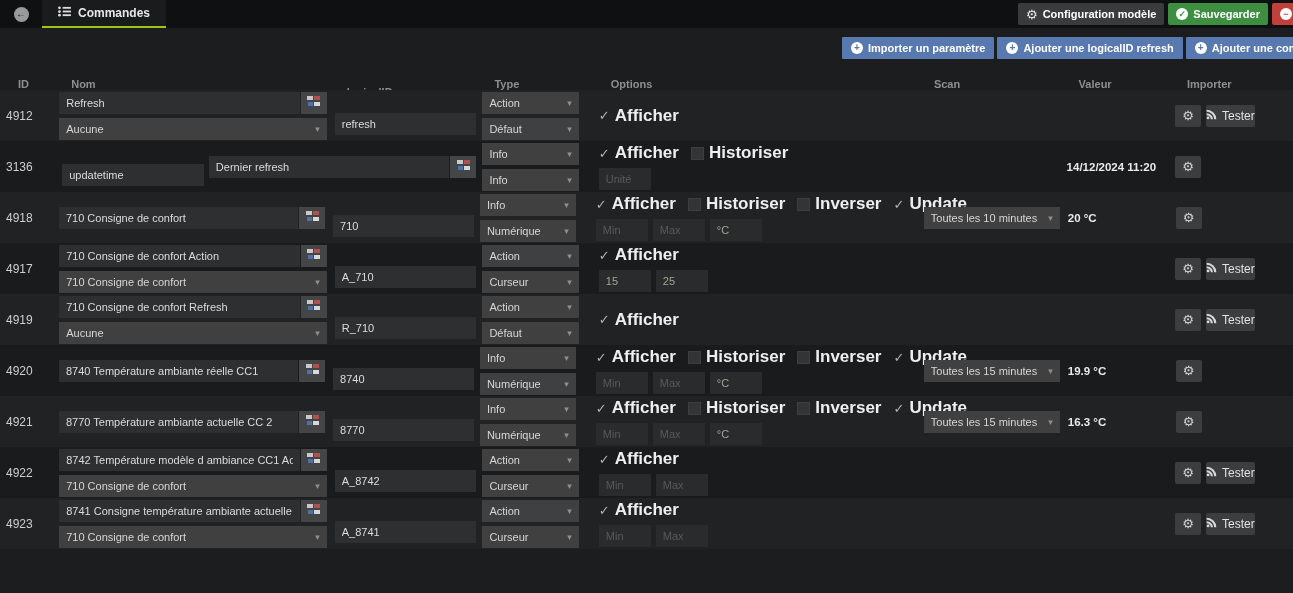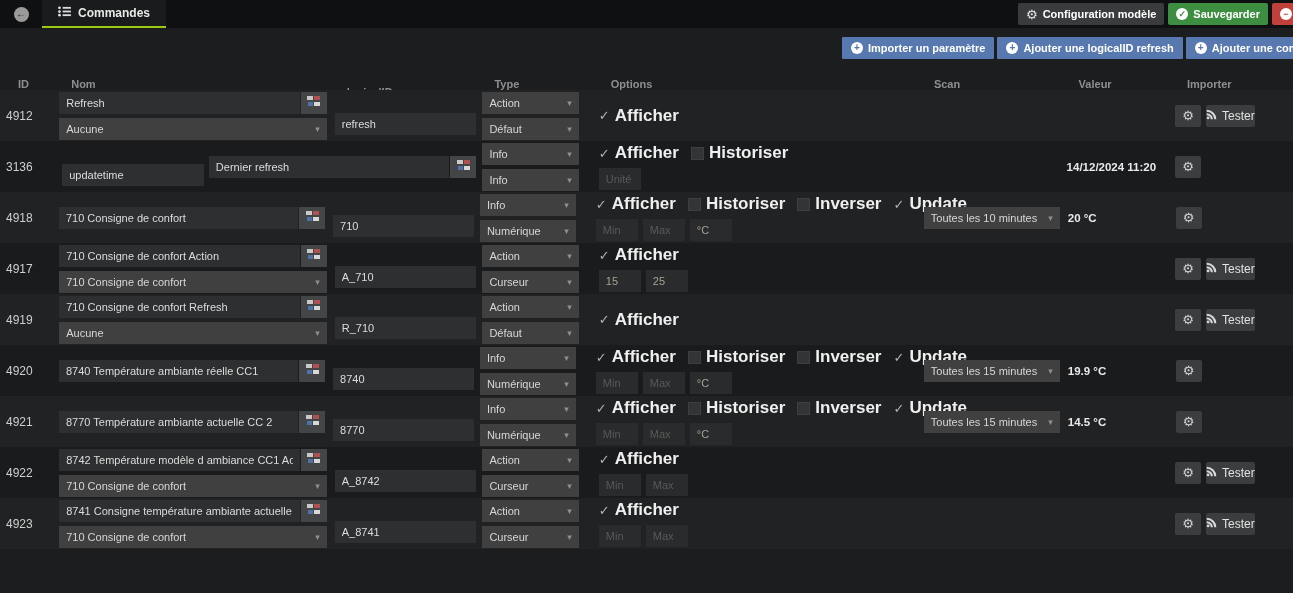--- a/index.html
+++ b/index.html
@@ -61,21 +61,21 @@
   .sel .lbl { overflow:hidden; text-overflow:ellipsis; }
   .caret { color:#8f8f8f; font-size:9px; margin-left:6px; flex:none; }
 
   .checks { display:flex; align-items:center; gap:12px; white-space:nowrap; }
   .check { display:flex; align-items:center; gap:5px; cursor:pointer; }
   .check .clabel { font-size:17px; font-weight:bold; color:#efefef; }
   .tick { color:#b2b2b2; font-size:13px; font-weight:bold; line-height:1; font-family:"DejaVu Sans", sans-serif; }
   .boxu { width:13px; height:13px; background:#333435; border:1px solid #3d3e3f; flex:none; }
 
   .optline { display:flex; gap:5px; }
-  .opt-inp { height:22px; width:42px; background:#2a2b2c; border:none; color:#a6a196; font-family:inherit; font-size:11px; padding:0 7px; }
+  .opt-inp { height:22px; width:52px; background:#2a2b2c; border:none; color:#a6a196; font-family:inherit; font-size:11px; padding:0 7px; }
   .opt-inp::placeholder { color:#595959; }
 
   .val { font-size:11.5px; font-weight:bold; color:#e9e9e9; white-space:nowrap; }
 
   .actline { display:flex; align-items:center; gap:5px; }
   .sq-btn { width:26px; height:22px; background:#3c3d3e; border:none; border-radius:2px; display:flex; align-items:center; justify-content:center; cursor:pointer; }
   .sq-btn .gear-glyph { color:#d2d2d2; }
   .tester-btn { height:22px; background:#3c3d3e; border:none; border-radius:2px; display:flex; align-items:center; gap:5px; padding:0 0; color:#e2e2e2; font-family:inherit; font-size:12px; cursor:pointer; }
 </style>
 </head>
@@ -597,21 +597,21 @@
           <input class="opt-inp" value="°C" style="">
         </div>
       </div>
       <div class="cell col-scan">
         <div class="sel">
           <span class="lbl">Toutes les 15 minutes</span>
           <span class="caret">▾</span>
         </div>
       </div>
       <div class="cell col-valeur">
-        <span class="val">14.5 °C</span>
+        <span class="val">16.3 °C</span>
       </div>
       <div class="cell col-actions">
         <div class="actline">
           <button class="sq-btn">
             <span class="gear-glyph">⚙</span>
           </button>
         </div>
       </div>
     </div>
     <div class="row">

